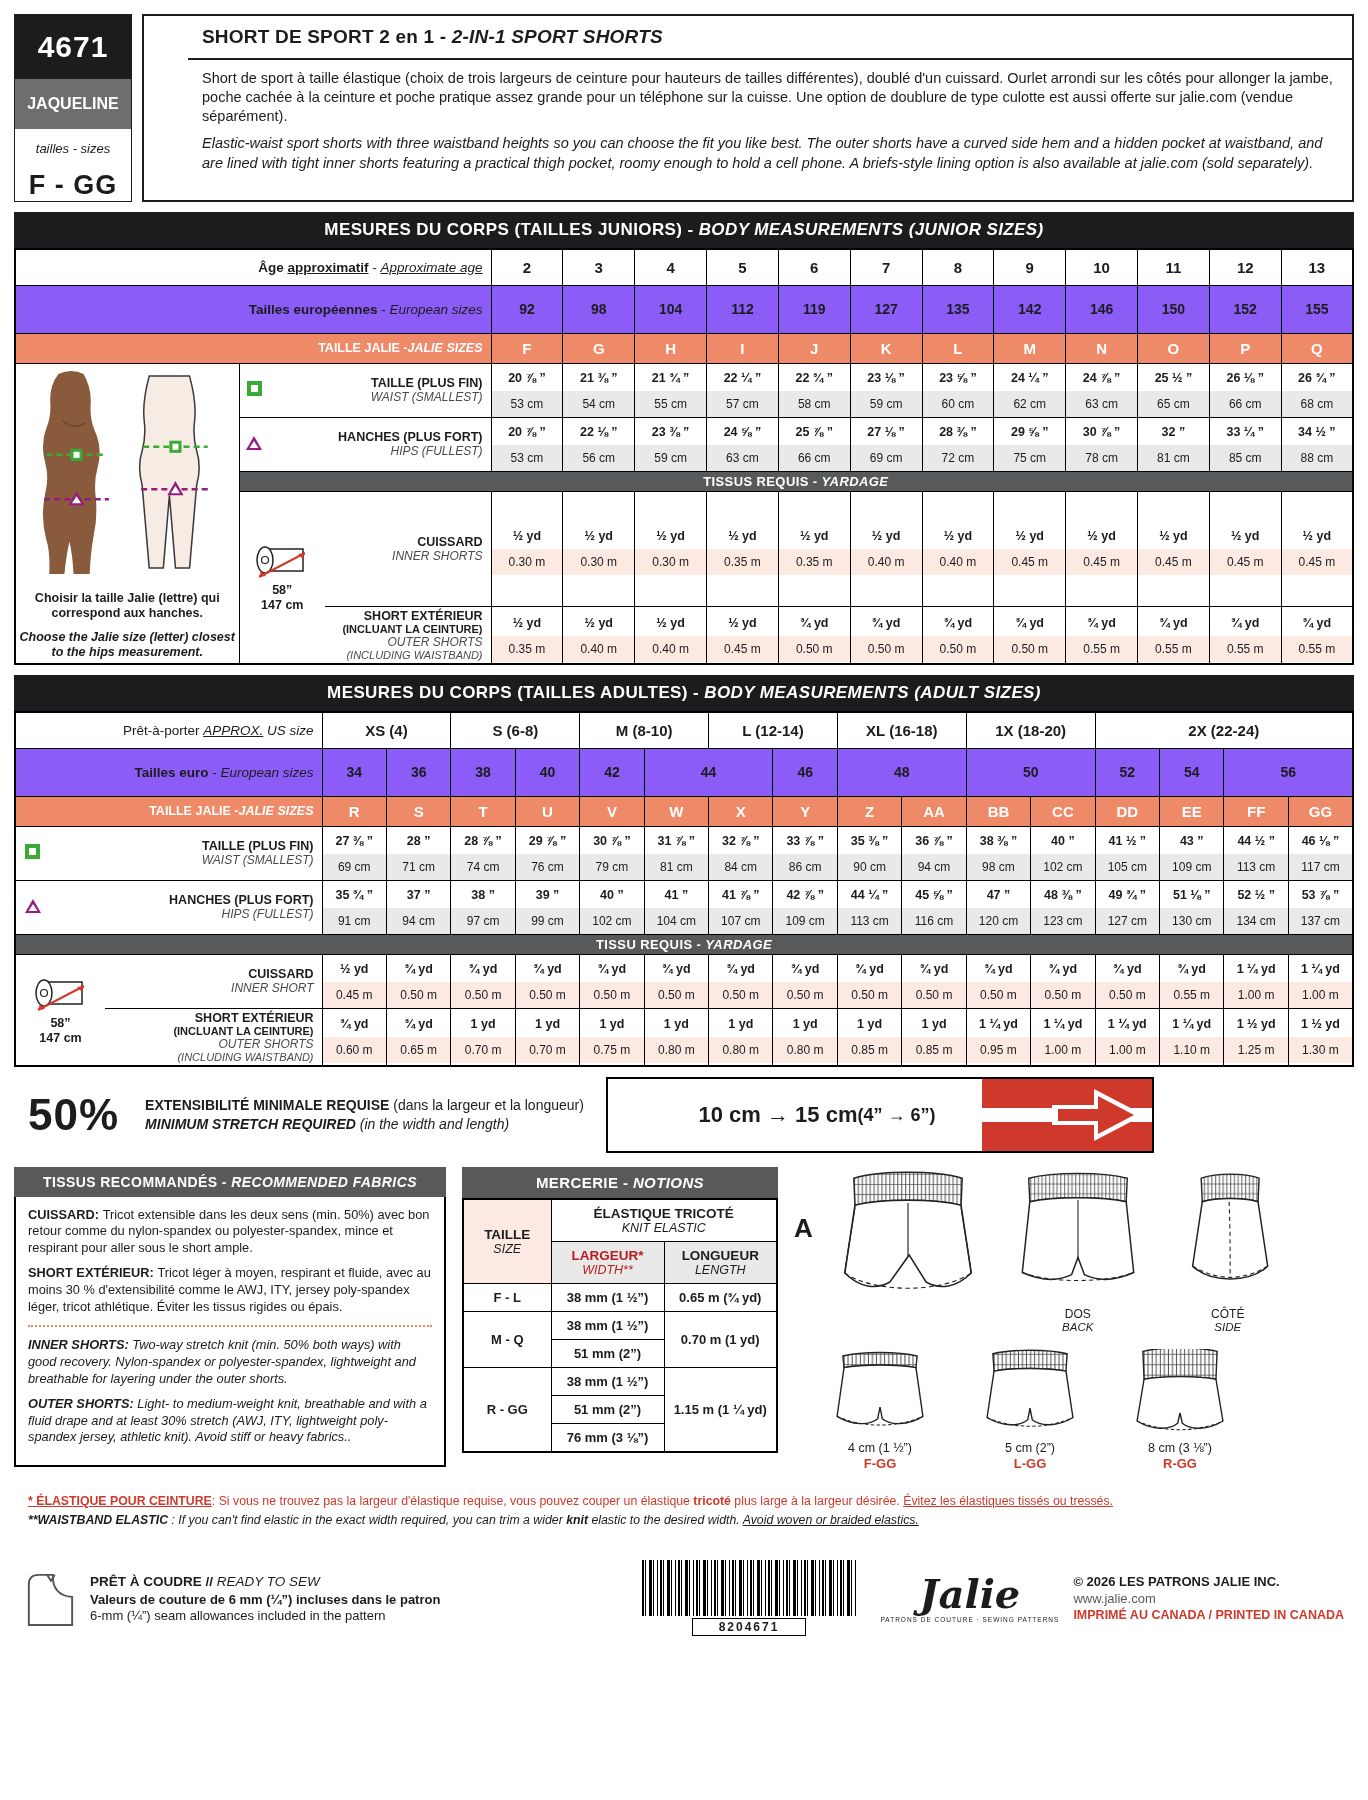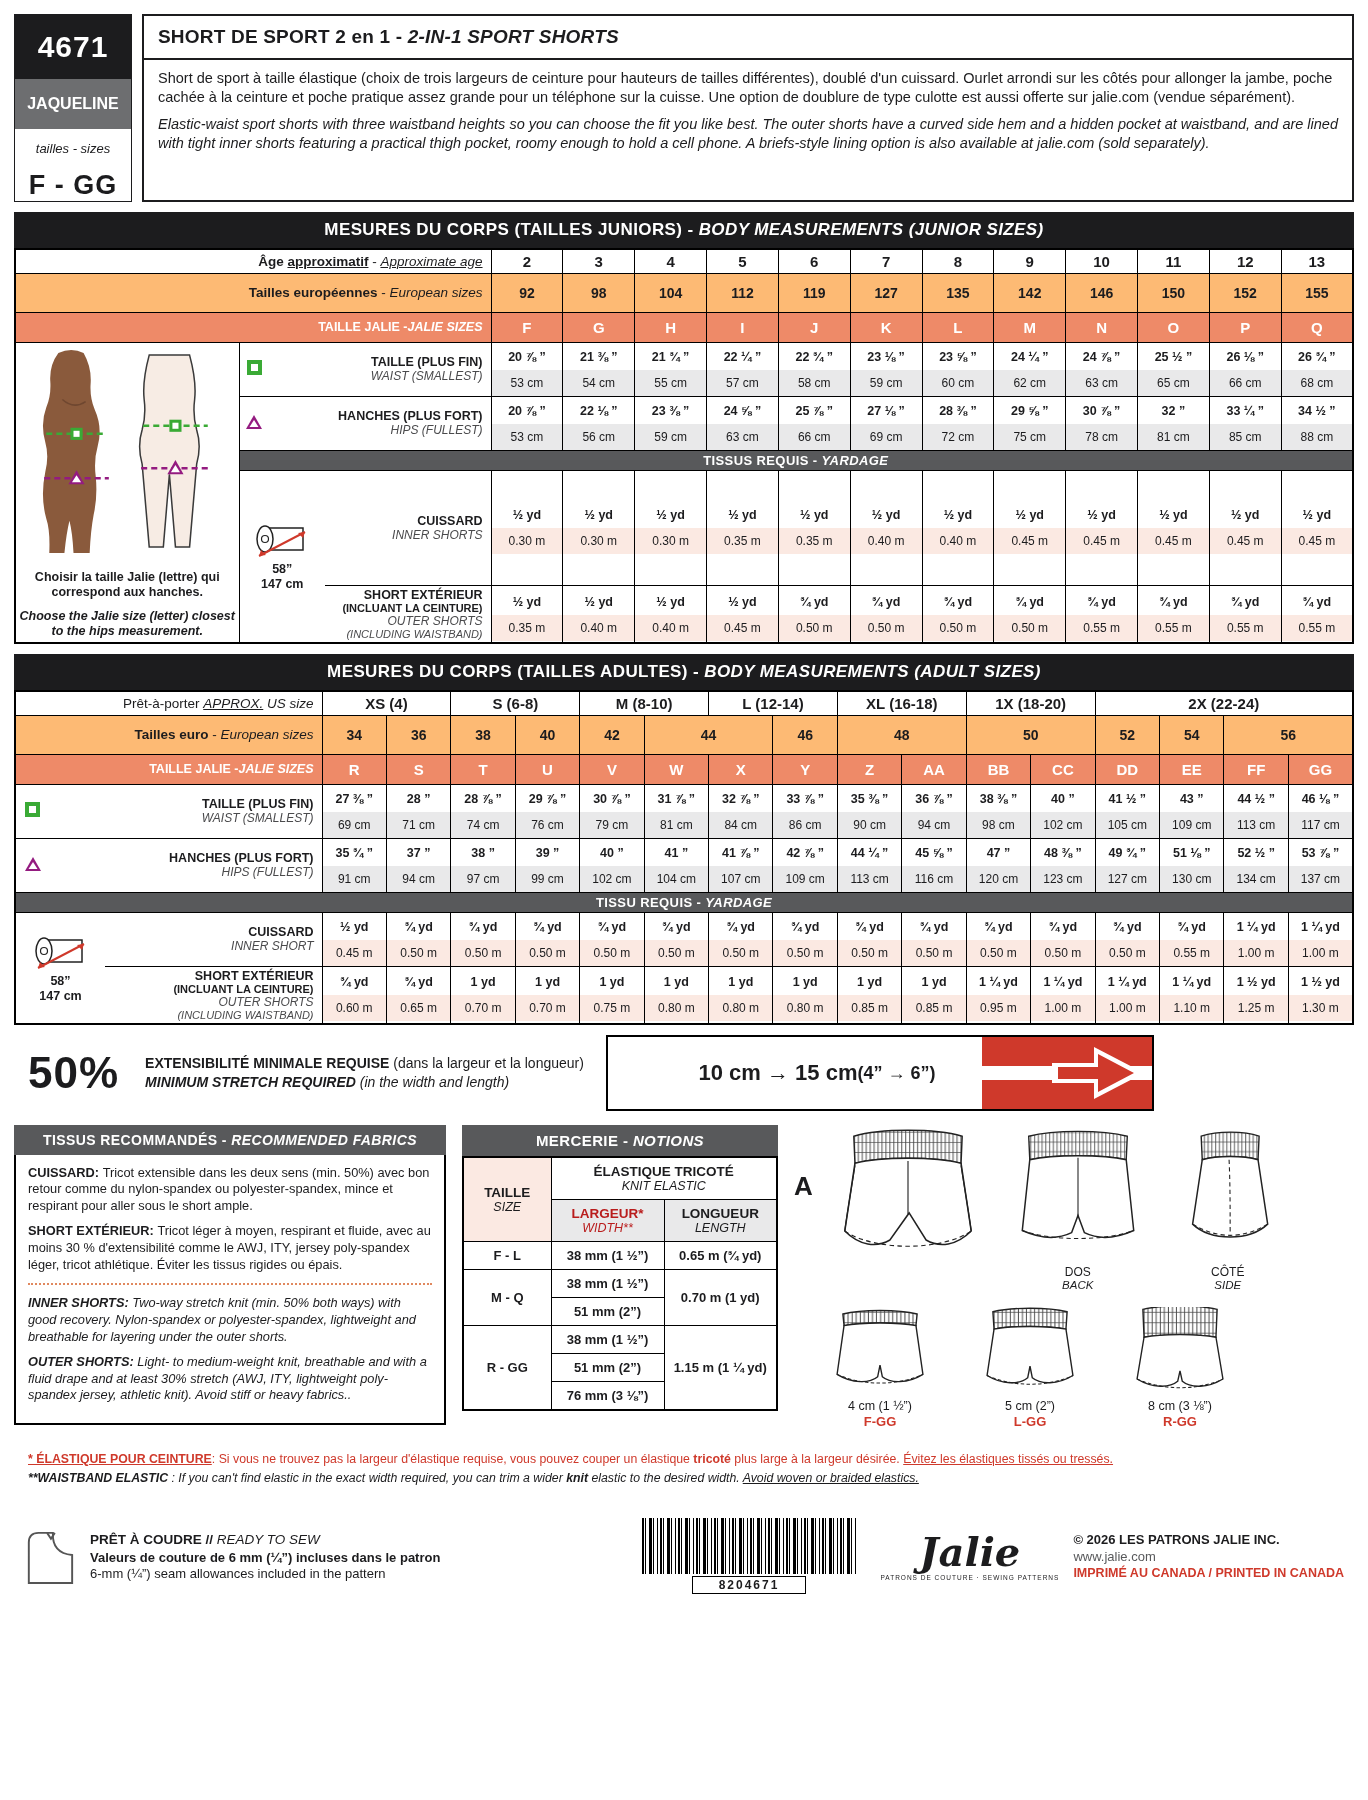--- a/index.html
+++ b/index.html
@@ -14,37 +14,37 @@
   .u { text-decoration: underline; }
 
   
   .hdr { display: flex; gap: 10px; }
   .hdr-left { width: 118px; border: 1px solid #1c1c1e; display: flex; flex-direction: column; }
   .hdr-num { background: #1c1c1e; color: #fff; font-size: 30px; font-weight: bold; text-align: center; padding: 15px 0; letter-spacing: 1px; }
   .hdr-name { background: #6d6e70; color: #fff; font-size: 16px; font-weight: bold; text-align: center; padding: 16px 0; }
   .hdr-sizes { flex: 1; text-align: center; padding-top: 12px; }
   .hdr-sizes .lab { font-size: 13px; font-style: italic; }
   .hdr-sizes .rng { font-size: 27px; font-weight: bold; margin-top: 14px; letter-spacing: 1px; }
-  .hdr-right { flex: 1; border: 2px solid #1c1c1e; }
+  .hdr-right { flex: 1; border: 2px solid #1c1c1e; padding-left: 44px; }
   .hdr-title { border-bottom: 2px solid #1c1c1e; padding: 10px 14px; font-size: 19px; font-weight: bold; letter-spacing: .2px; }
   .hdr-desc { padding: 9px 14px 8px 14px; }
   .hdr-desc p { font-size: 14.5px; line-height: 1.32; }
   .hdr-desc p.en { font-style: italic; margin-top: 8px; }
 
   
   .bar-black { background: #1c1c1e; color: #fff; text-align: center; font-size: 17px; font-weight: bold; padding: 8px 0; letter-spacing: .4px; }
   .bar-gray  { background: #58595b; color: #fff; text-align: center; font-size: 16px; font-weight: bold; padding: 7px 0; letter-spacing: .4px; }
 
   
   table.sz { border-collapse: collapse; table-layout: fixed; width: 100%; border: 2px solid #000; }
   table.sz td { border: 1px solid #000; text-align: center; vertical-align: middle; font-size: 13px; padding: 2px 1px; }
   table.sz td.lab { text-align: right; padding-right: 8px; font-size: 13.5px; }
-  tr.r-age td { height: 24px; font-weight: bold; font-size: 15px; }
+  tr.r-age td { height: 36px; font-weight: bold; font-size: 15px; }
   tr.r-age td.lab { font-weight: normal; }
-  tr.r-euro td { background: #fdba74; height: 39px; font-weight: bold; font-size: 14px; }
+  tr.r-euro td { background: #8b5cf6; height: 48px; font-weight: bold; font-size: 14px; }
   tr.r-euro td.lab { font-weight: normal; }
   tr.r-jalie td { background: #ee8a68; color: #fff; font-weight: bold; font-size: 15px; height: 30px; }
   tr.r-jalie td.lab { font-size: 12.5px; }
   td.pair { padding: 0 !important; }
   td.pair .pv1 { padding: 7px 1px 6px 1px; font-weight: bold; font-size: 12.5px; white-space: nowrap; }
   td.pair .pv2 { padding: 6px 1px; font-size: 12px; white-space: nowrap; }
   tr.meas td.pair .pv2 { background: #e9e9ea; }
   tr.yard td.pair .pv2 { background: #fbe9e2; }
   td.icon-cell { border-right: none !important; width: 30px; }
   td.after-icon { border-left: none !important; }

